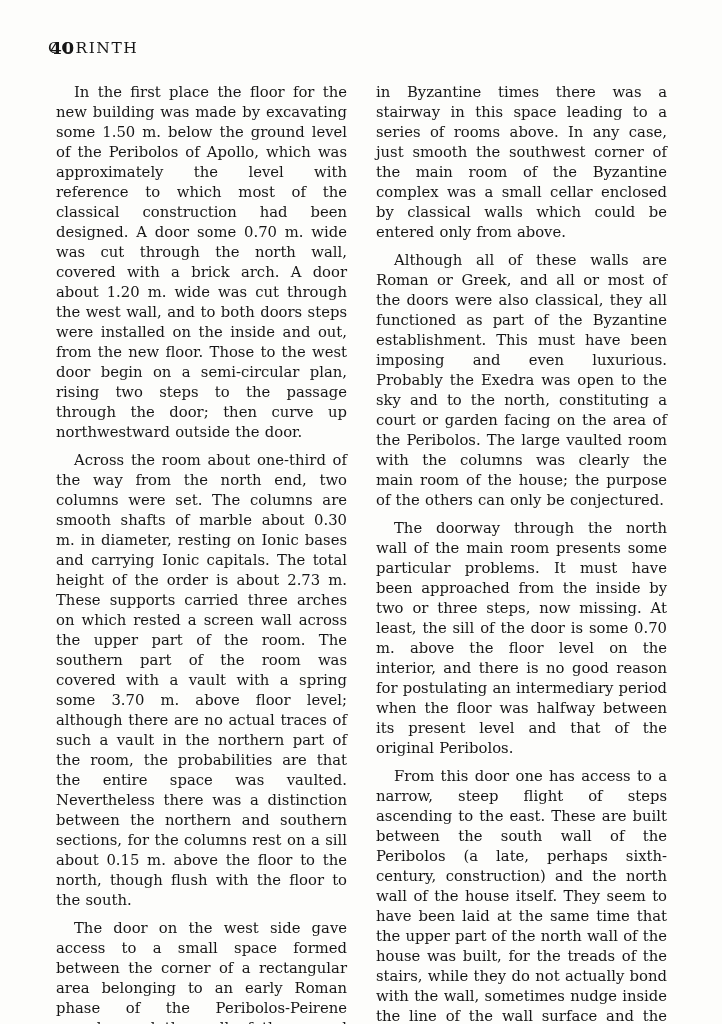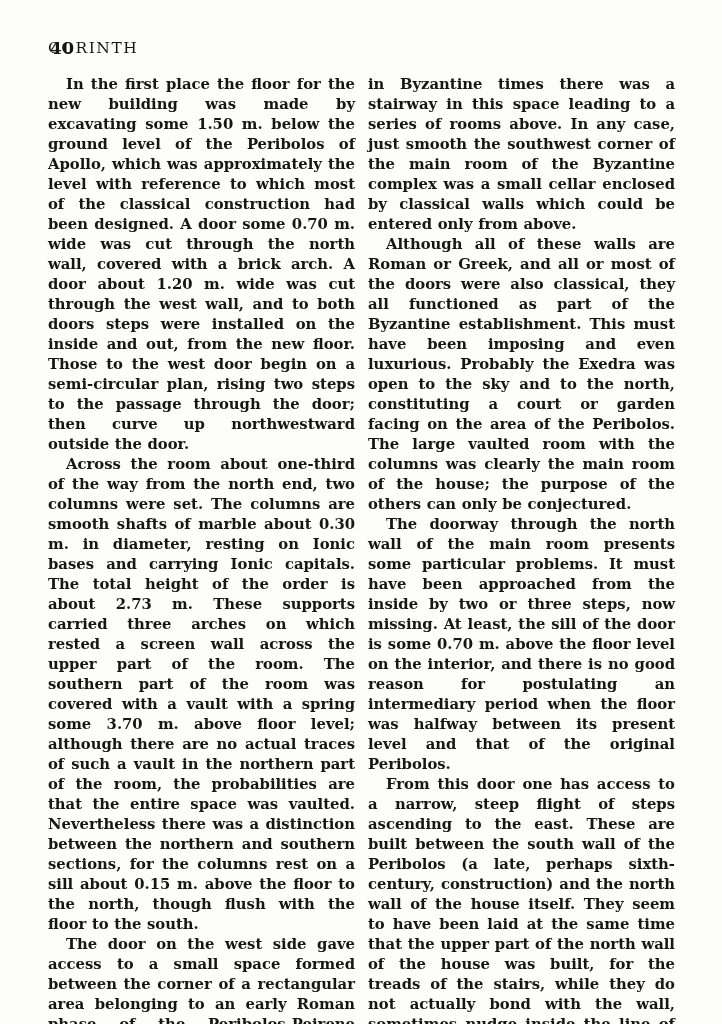--- a/index.html
+++ b/index.html
@@ -47,24 +47,23 @@
     gap: 13px;
   }
   .column {
     width: 307px;
     font-size: 14.8px;
     line-height: 20px;
     text-align: justify;
     text-justify: inter-word;
   }
   .column p {
-    margin: 0;
+    margin: 8px;
     text-indent: 18px;
     word-spacing: 0.5px;
-    font-weight: bold;
   }
   .column p.no-indent {
     text-indent: 0;
   }
 </style>
 </head>
 <body>
 
 <div class="page">
 

